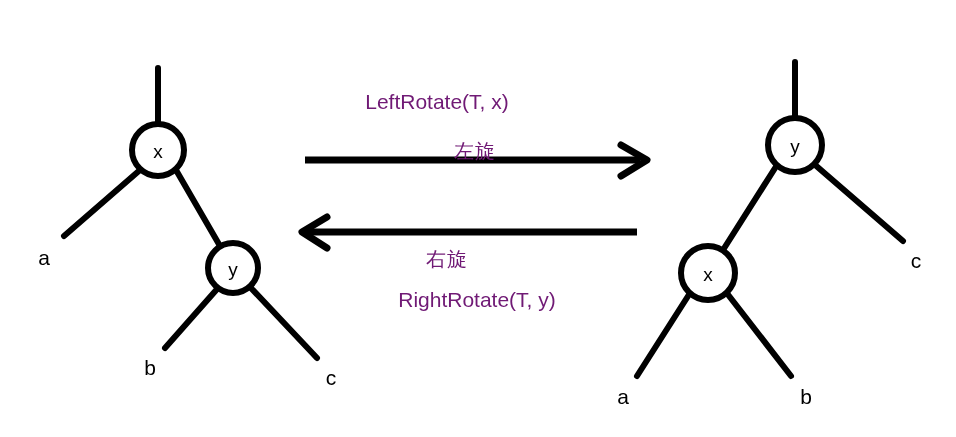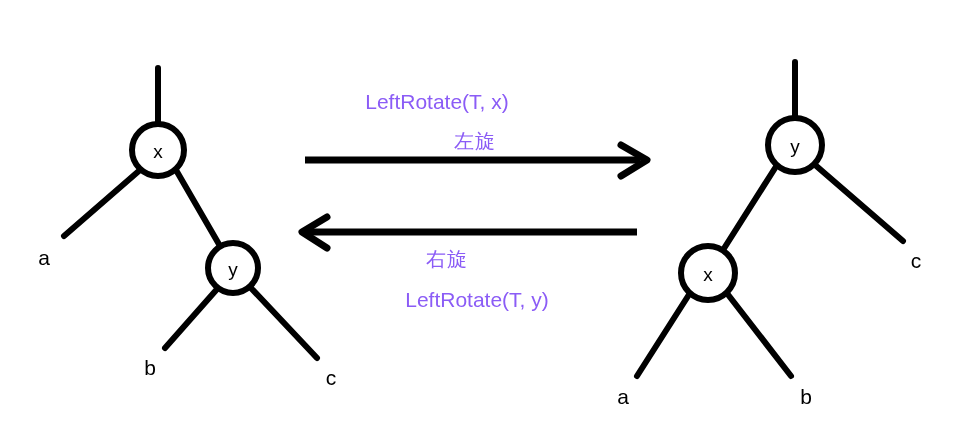--- a/index.html
+++ b/index.html
@@ -59,21 +59,21 @@
     stroke: #000000;
     stroke-width: 7;
     stroke-linecap: round;
     stroke-linejoin: round;
     fill: none;
   }
   .caption {
     position: absolute;
     font-family: "Liberation Sans", "DejaVu Sans", sans-serif;
     font-size: 21px;
-    color: #8b5cf6;
+    color: #701a75;
     white-space: nowrap;
     transform: translate(-50%, -50%);
     letter-spacing: 0px;
   }
   .caption.cjk {
     font-family: "DejaVu Sans", "Liberation Sans", sans-serif;
     font-size: 20px;
     letter-spacing: 1px;
   }
 </style>
@@ -137,19 +137,19 @@
 
     <g>
       <line class="arrow-line" x1="637" y1="232" x2="308" y2="232"></line>
       <polyline class="arrow-head" points="327,217 302,232 327,248"></polyline>
     </g>
 
   </svg>
 
   <div class="caption" style="left:437px; top:102px;">LeftRotate(T, x)</div>
 
-  <div class="caption cjk" style="left:475px; top:141px;">左旋</div>
+  <div class="caption cjk" style="left:475px; top:151px;">左旋</div>
 
   <div class="caption cjk" style="left:447px; top:259px;">右旋</div>
 
-  <div class="caption" style="left:477px; top:300px;">LeftRotate(T, y)</div>
+  <div class="caption" style="left:477px; top:300px;">RightRotate(T, y)</div>
 
 </div>
 
 </body></html>

